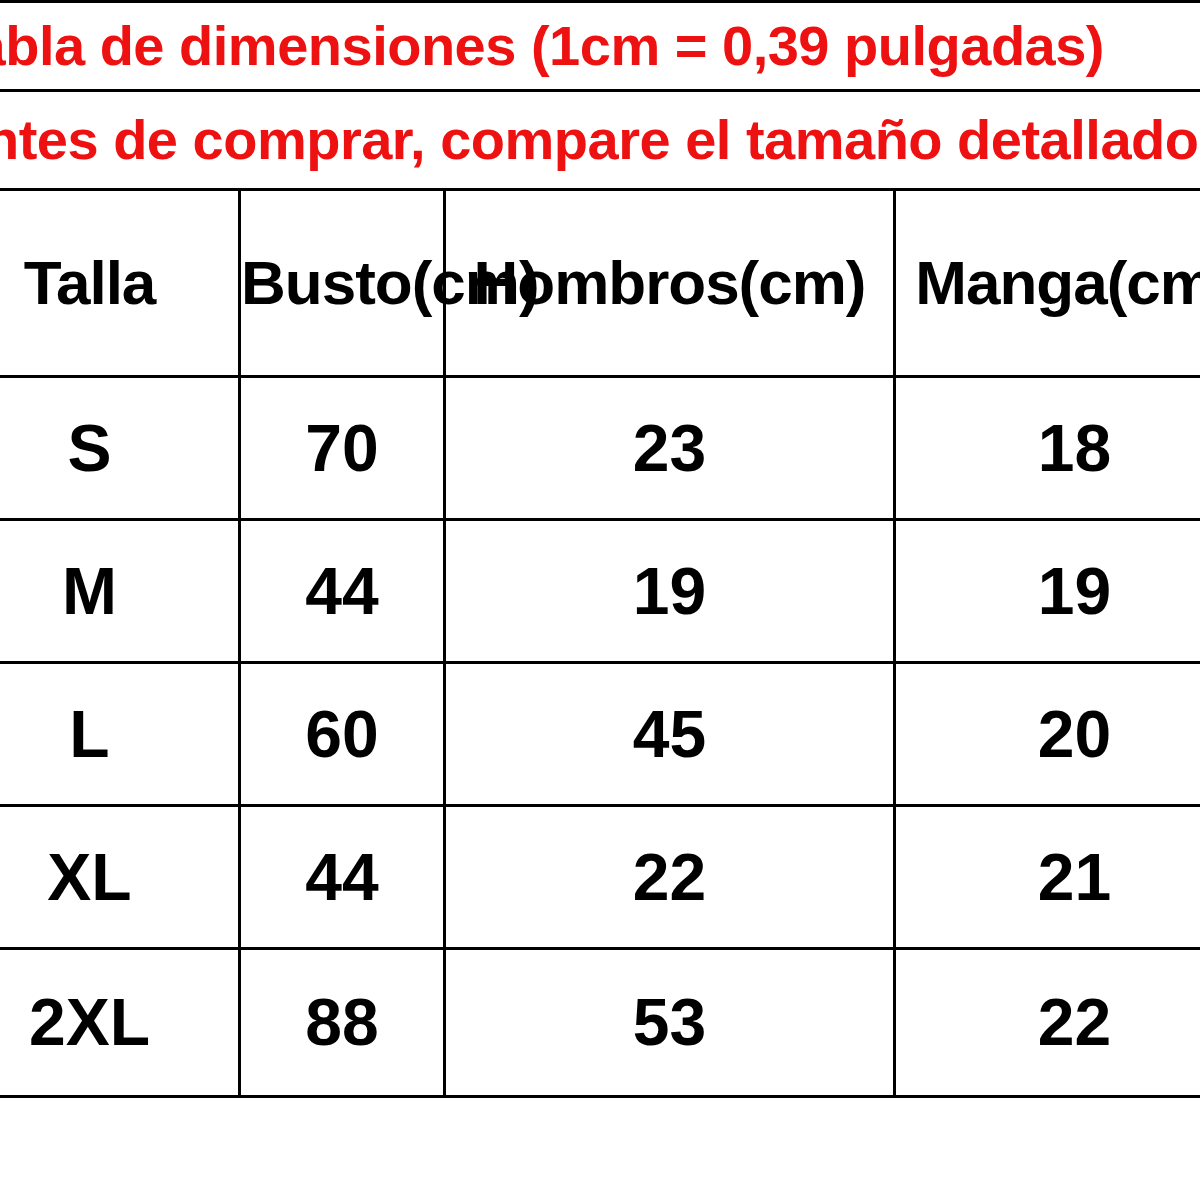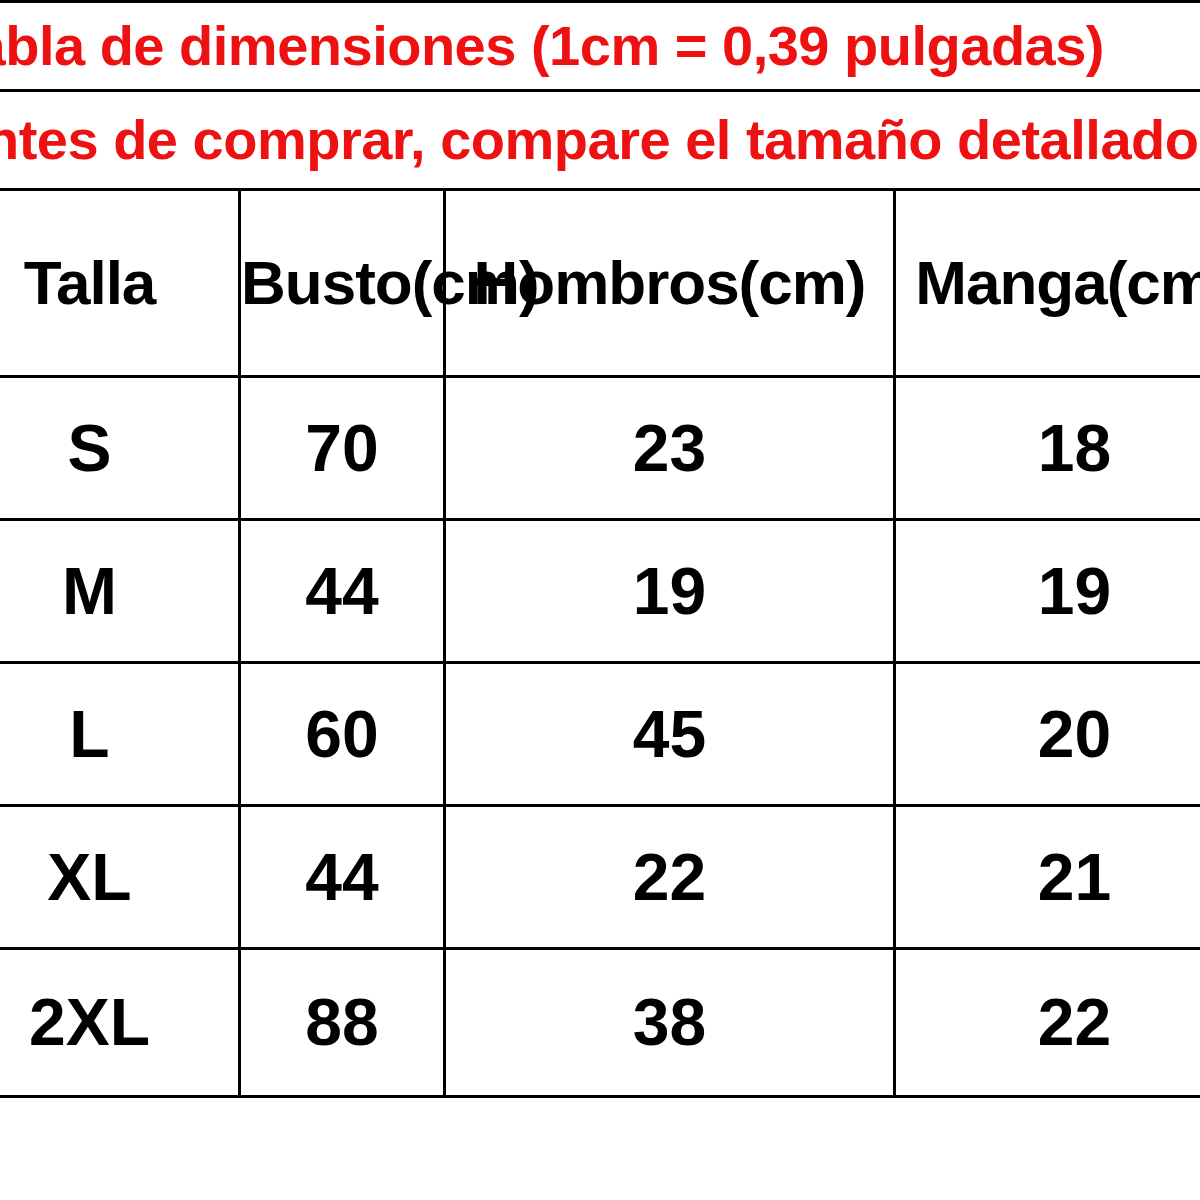--- a/index.html
+++ b/index.html
@@ -163,20 +163,20 @@
           <td>XL</td>
           <td>44</td>
           <td>22</td>
           <td>21</td>
 
         </tr>
 
         <tr class="data last">
           <td>2XL</td>
           <td>88</td>
-          <td>38</td>
+          <td>53</td>
           <td>22</td>
 
         </tr>
       </tbody>
     </table>
   </div>
 </div>
 
 </body></html>

